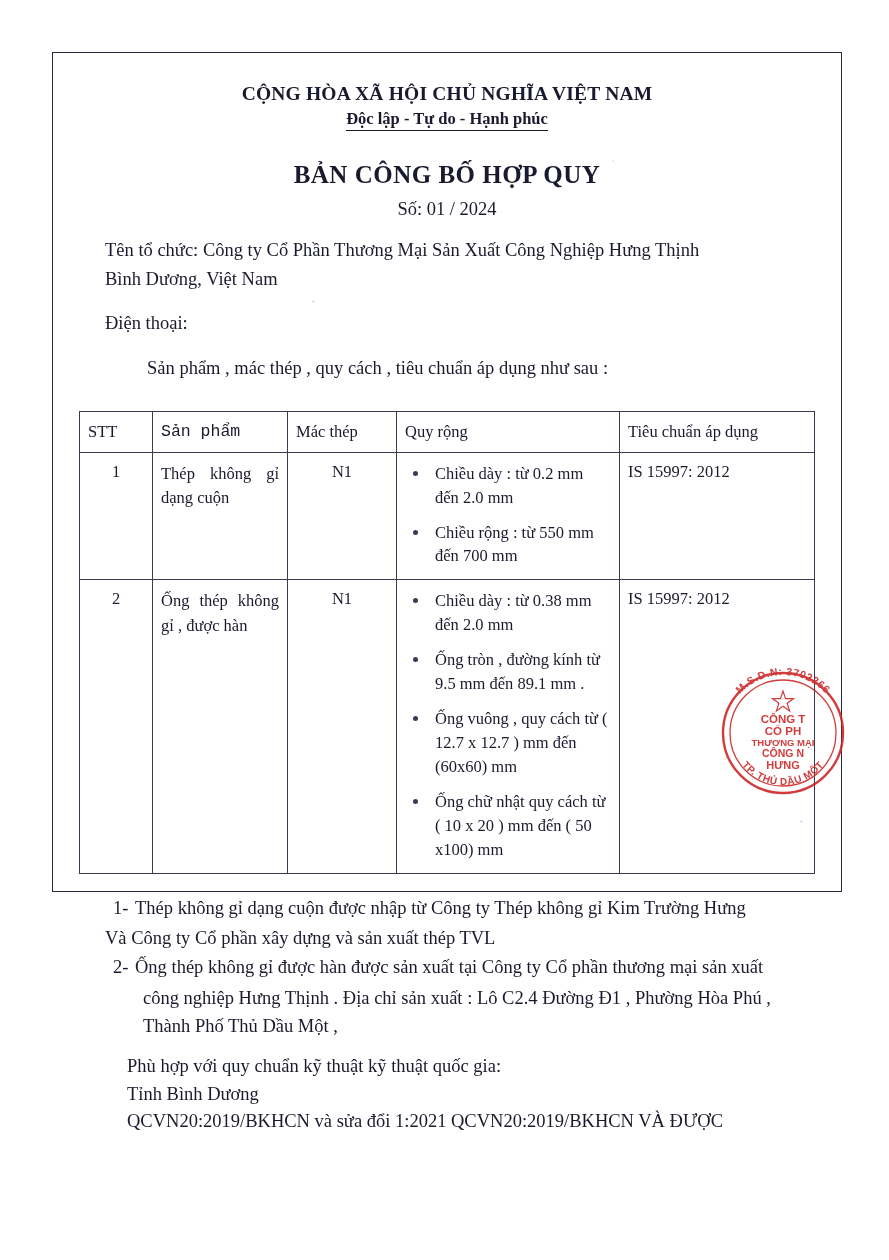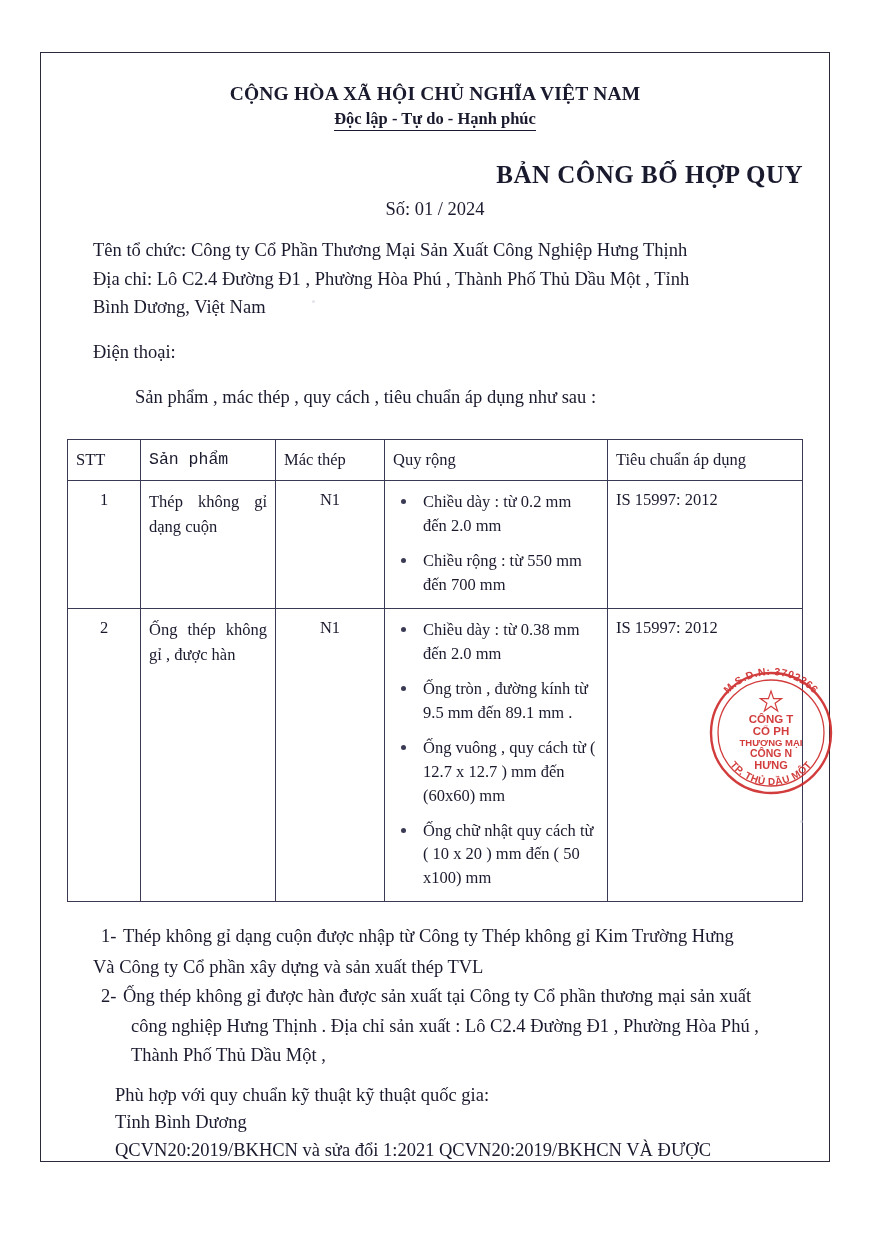--- a/index.html
+++ b/index.html
@@ -12,24 +12,24 @@
     height: 1260px;
     font-family: "Liberation Serif", serif;
     color: #1a1a2e;
     position: relative;
     overflow: hidden;
   }
 
   
   .page-frame {
     position: absolute;
-    left: 40px;
+    left: 52px;
     top: 52px;
     width: 790px;
-    height: 1110px;
+    height: 840px;
     border: 1.5px solid #2a2a3a;
     box-sizing: border-box;
   }
 
   .page-inner {
     position: absolute;
     left: 0;
     top: 0;
     width: 100%;
     height: 100%;
@@ -52,21 +52,20 @@
     display: inline-block;
     border-bottom: 1.5px solid #1a1a2e;
     padding-bottom: 1px;
     text-align: right;
   }
   .doc-title {
     font-weight: bold;
     font-size: 25px;
     margin-top: 30px;
     letter-spacing: 0.5px;
-    text-align: right;
   }
   .doc-number {
     font-size: 18.5px;
     margin-top: 10px;
   }
 
   .body-text {
     font-size: 18.5px;
     line-height: 1.55;
     margin-top: 16px;
@@ -195,21 +194,20 @@
 
     <div class="center">
       <div class="nat-title">CỘNG HÒA XÃ HỘI CHỦ NGHĨA VIỆT NAM</div>
       <div><span class="nat-sub">Độc lập - Tự do - Hạnh phúc</span></div>
       <div class="doc-title">BẢN CÔNG BỐ HỢP QUY</div>
       <div class="doc-number">Số: 01 / 2024</div>
     </div>
 
     <div class="body-text">
       <span class="body-line"><span>Tên tổ chức: </span><span>Công ty Cổ Phần Thương Mại Sản Xuất Công Nghiệp Hưng Thịnh</span></span>
-      <span class="body-line"><span>Địa chỉ: </span><span>Lô C2.4 Đường Đ1 , Phường Hòa Phú , Thành Phố Thủ Dầu Một , Tỉnh</span></span>
       <span class="body-line">Bình Dương, Việt Nam</span>
     </div>
 
     <div class="body-text">
       <span class="body-line">Điện thoại:</span>
     </div>
 
 
     <div class="body-text">
       <span class="body-line indent-2">Sản phẩm , mác thép , quy cách , tiêu chuẩn áp dụng như sau :</span>

